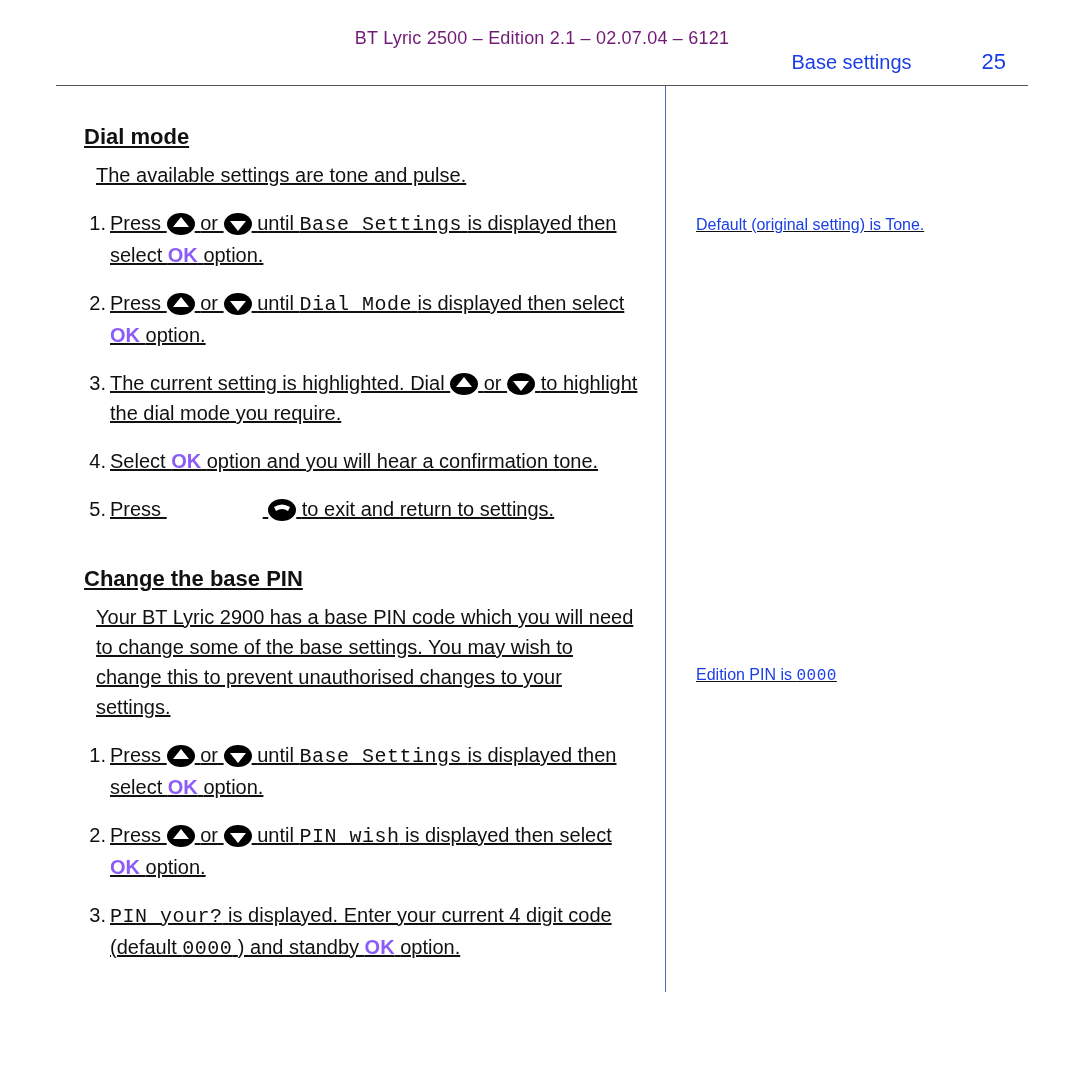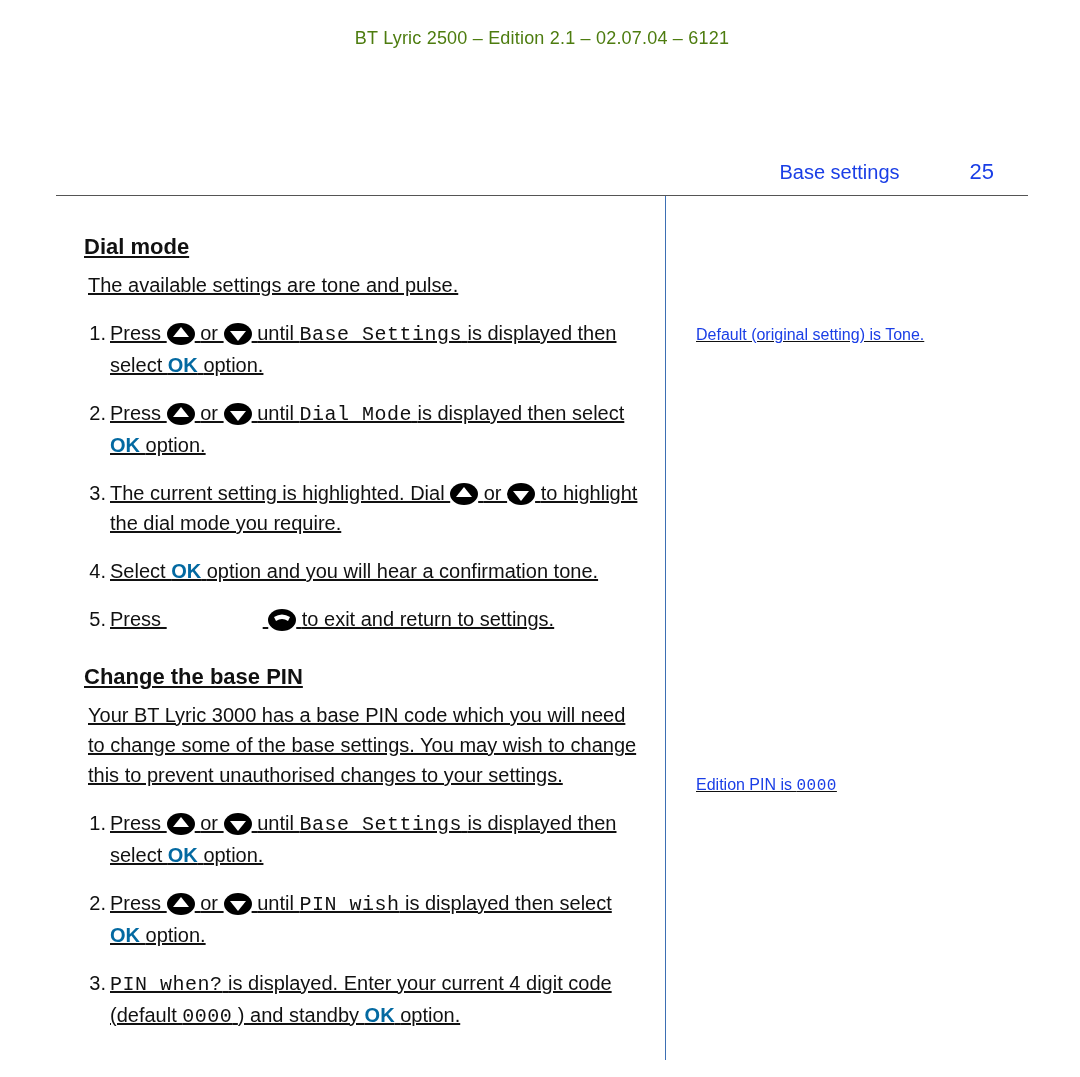--- a/index.html
+++ b/index.html
@@ -13,39 +13,38 @@
     width: 1080px;
     min-height: 1077px;
     box-sizing: border-box;
     padding: 28px 52px 40px 56px;
     position: relative;
   }
   .doc-header {
     text-align: center;
     font-size: 18px;
     letter-spacing: 0.2px;
-    margin-bottom: 110px;
-    color: #4d7c0f;
+    color: #701a75;
   }
   .page-header-row {
     display: flex;
     justify-content: flex-end;
     align-items: baseline;
     gap: 70px;
     margin-bottom: 4px;
     padding-right: 0px;
   }
   .section-title {
     color: #1a3ee6;
     font-size: 20px;
   }
   .page-number {
     color: #1a3ee6;
     font-size: 22px;
-    margin-right: 34px;
+    margin-right: 22px;
   }
   .hr {
     border: none;
     border-top: 1px solid #555;
     margin: 10px 0 0 0;
   }
   .columns {
     display: flex;
     margin-top: 0;
     text-decoration: underline;
@@ -65,21 +64,21 @@
     line-height: 1.35;
   }
   h2.sub {
     font-size: 22px;
     font-weight: 700;
     margin: 0 0 10px 0;
     color: #111;
   }
   .intro {
     font-size: 20px;
-    margin: 0 0 18px 4px;
+    margin: 0 0 18px 12px;
     line-height: 1.5;
   }
   ol.steps {
     list-style: none;
     padding: 0;
     margin: 0 0 28px 0;
     font-size: 20px;
     line-height: 1.5;
   }
   ol.steps > li {
@@ -88,21 +87,21 @@
     margin-bottom: 18px;
   }
   ol.steps > li .num {
     position: absolute;
     left: -6px;
     top: 0;
     width: 28px;
     text-align: right;
   }
   .ok {
-    color: #0369a1;
+    color: #8b5cf6;
     font-weight: 700;
   }
   .lcd {
     font-family: "Courier New", monospace;
     letter-spacing: 0.5px;
     font-size: 20px;
   }
   .lcd-side {
     font-family: "Courier New", monospace;
     letter-spacing: 0.5px;
@@ -213,22 +212,22 @@
           <span class="num">5.</span>
           <span>Press </span>
           <span style="display:inline-block;width:96px"></span>
           <span class="icon"><svg width="28" height="22">
                 <use href="#ico-hangup"></use>
               </svg></span>
           <span> to exit and return to settings.</span>
         </li>
       </ol>
 
-      <h2 class="sub" style="margin-top:30px">Change the base PIN</h2>
-      <p class="intro">Your BT Lyric 3000 has a base PIN code which you will need to change some of the base settings. You may wish to change this to prevent unauthorised changes to your settings.</p>
+      <h2 class="sub" style="margin-top:42px">Change the base PIN</h2>
+      <p class="intro">Your BT Lyric 2900 has a base PIN code which you will need to change some of the base settings. You may wish to change this to prevent unauthorised changes to your settings.</p>
 
       <ol class="steps">
         <li>
           <span class="num">1.</span>
           <span>Press </span>
           <span class="icon"><svg width="28" height="22">
                 <use href="#ico-up"></use>
               </svg></span>
           <span> or </span>
           <span class="icon"><svg width="28" height="22">
@@ -251,21 +250,21 @@
                 <use href="#ico-down"></use>
               </svg></span>
           <span> until </span>
           <span class="lcd">PIN wish</span>
           <span> is displayed then select </span>
           <span class="ok">OK</span>
           <span> option.</span>
         </li>
         <li>
           <span class="num">3.</span>
-          <span class="lcd">PIN when?</span>
+          <span class="lcd">PIN your?</span>
           <span> is displayed. Enter your current 4 digit code (default </span>
           <span class="lcd">0000</span>
           <span>) and standby </span>
           <span class="ok">OK</span>
           <span> option.</span>
         </li>
       </ol>
     </div>
 
     <div class="col-side">

